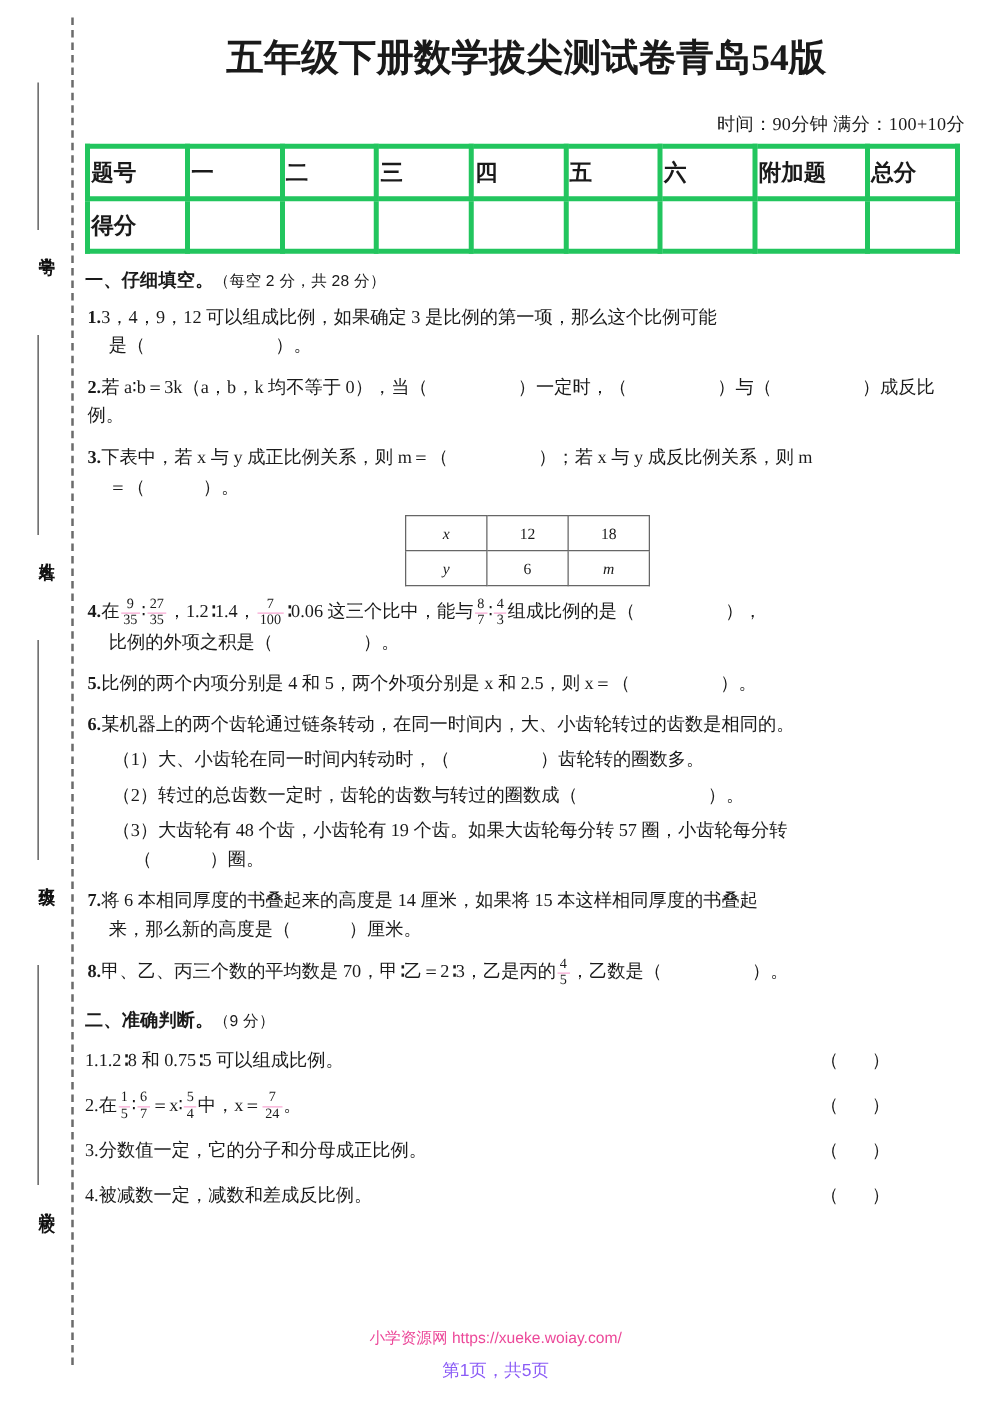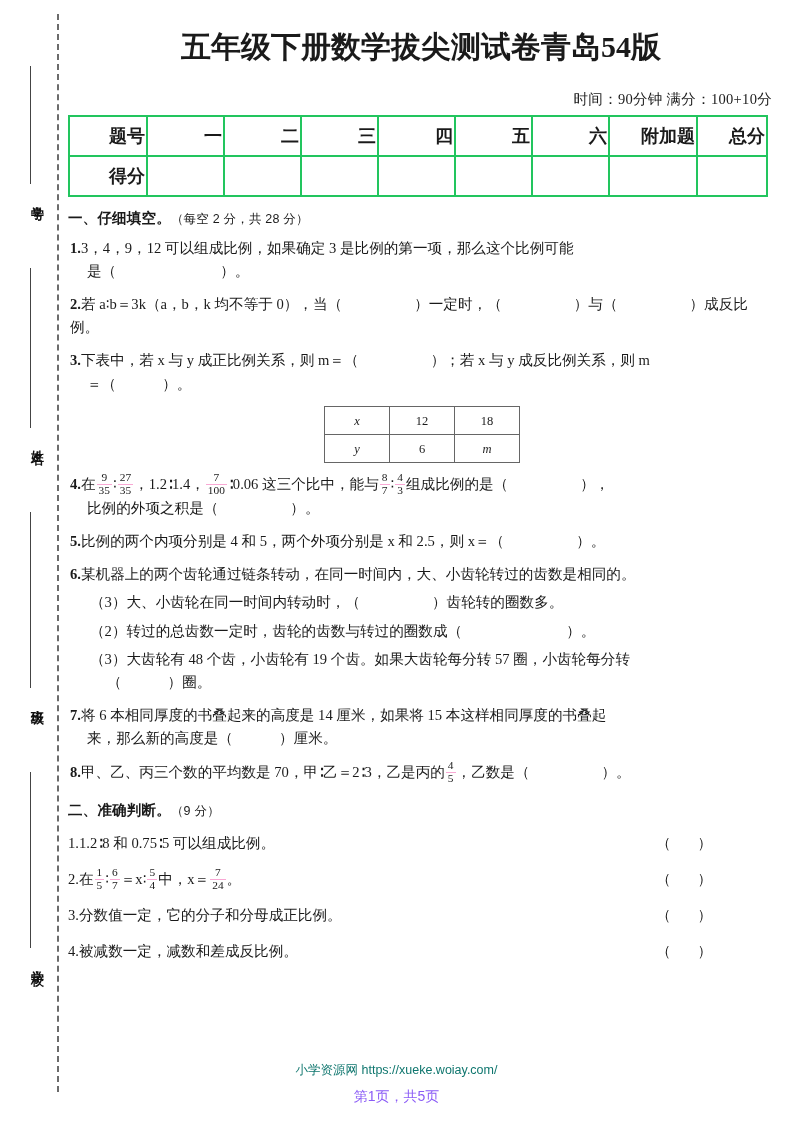--- a/index.html
+++ b/index.html
@@ -81,23 +81,23 @@
   }
 
   
   table.score-table {
     border-collapse: collapse;
     width: 700px;
     margin-top: 6px;
     table-layout: fixed;
   }
   table.score-table td {
-    border: 2px solid #22c55e;
+    border: 4px solid #22c55e;
     height: 36px;
-    text-align: right;
+    text-align: left;
     vertical-align: middle;
     font-size: 18px;
     font-weight: bold;
     font-family: "Liberation Serif", "DejaVu Serif", serif;
   }
   table.score-table td.label-cell { width: 74px; }
   table.score-table td.extra-cell { width: 84px; }
   table.score-table td.total-cell { width: 66px; }
 
   
@@ -170,21 +170,21 @@
   
   #footer {
     position: absolute;
     left: 0; right: 0;
     bottom: 16px;
     text-align: center;
   }
   .watermark {
     font-family: "Liberation Sans", "DejaVu Sans", sans-serif;
     font-size: 12.5px;
-    color: #0f766e;
+    color: #ec4899;
   }
   .page-num {
     margin-top: 9px;
     font-size: 14px;
     color: #8b5cf6;
     font-family: "Liberation Sans", "DejaVu Sans", sans-serif;
   }
 </style>
 </head>
 <body>
@@ -277,21 +277,21 @@
     <span class="num">4.</span><span>在</span><span class="frac"><span class="n">9</span><span class="d">35</span></span>∶<span class="frac"><span class="n">27</span><span class="d">35</span></span><span>，1.2∶1.4，</span><span class="frac"><span class="n">7</span><span class="d">100</span></span><span>∶0.06 这三个比中，能与</span><span class="frac"><span class="n">8</span><span class="d">7</span></span>∶<span class="frac"><span class="n">4</span><span class="d">3</span></span><span>组成比例的是（</span><span class="blank-md"></span><span>），</span>
     <span class="cont"><span>比例的外项之积是（</span><span class="blank-md"></span><span>）。</span></span>
   </div>
 
   <div class="q">
     <span class="num">5.</span><span>比例的两个内项分别是 4 和 5，两个外项分别是 x 和 2.5，则 x＝（</span><span class="blank-md"></span><span>）。</span>
   </div>
 
   <div class="q">
     <span class="num">6.</span><span>某机器上的两个齿轮通过链条转动，在同一时间内，大、小齿轮转过的齿数是相同的。</span>
-    <div class="sub"><span>（3）大、小齿轮在同一时间内转动时，（</span><span class="blank-md"></span><span>）齿轮转的圈数多。</span></div>
+    <div class="sub"><span>（1）大、小齿轮在同一时间内转动时，（</span><span class="blank-md"></span><span>）齿轮转的圈数多。</span></div>
     <div class="sub"><span>（2）转过的总齿数一定时，齿轮的齿数与转过的圈数成（</span><span class="blank-lg"></span><span>）。</span></div>
     <div class="sub"><span>（3）大齿轮有 48 个齿，小齿轮有 19 个齿。如果大齿轮每分转 57 圈，小齿轮每分转</span>
       <span class="cont"><span>（</span><span class="blank-sm"></span><span>）圈。</span></span>
     </div>
   </div>
 
   <div class="q">
     <span class="num">7.</span><span>将 6 本相同厚度的书叠起来的高度是 14 厘米，如果将 15 本这样相同厚度的书叠起</span>
     <span class="cont"><span>来，那么新的高度是（</span><span class="blank-sm"></span><span>）厘米。</span></span>
   </div>

